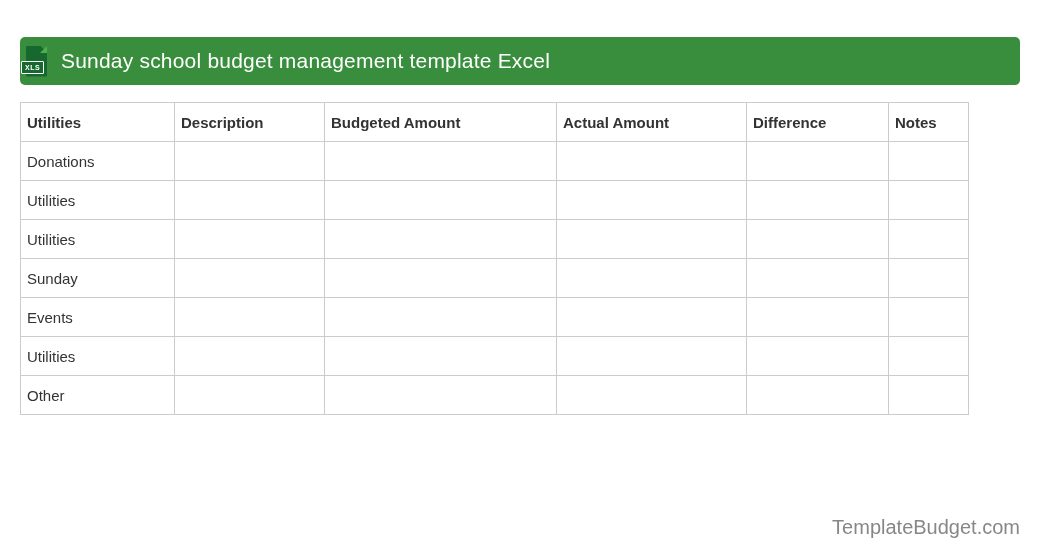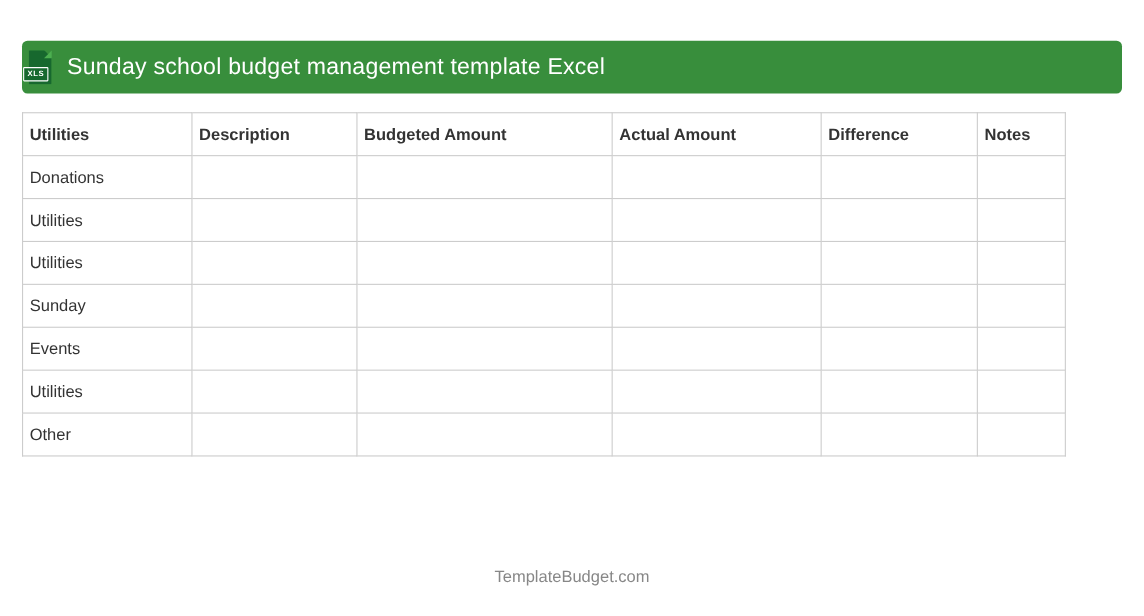--- a/index.html
+++ b/index.html
@@ -102,22 +102,22 @@
   .col-budgeted { width: 232px; }
   .col-actual { width: 190px; }
   .col-difference { width: 142px; }
   .col-notes { width: 80px; }
 
   
   .footer {
     position: absolute;
     left: 20px; top: 516px;
     width: 1000px;
-    text-align: center;
-    font-size: 15px;
+    text-align: right;
+    font-size: 20px;
     color: var(--footer-text);
   }
 </style>
 </head>
 <body>
 
 <div class="page">
 
   <div class="header-bar">
     <span class="xls-icon">

